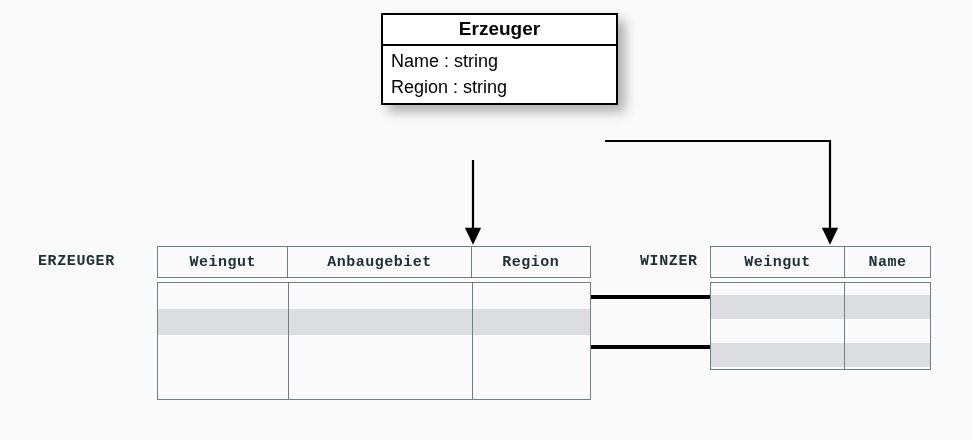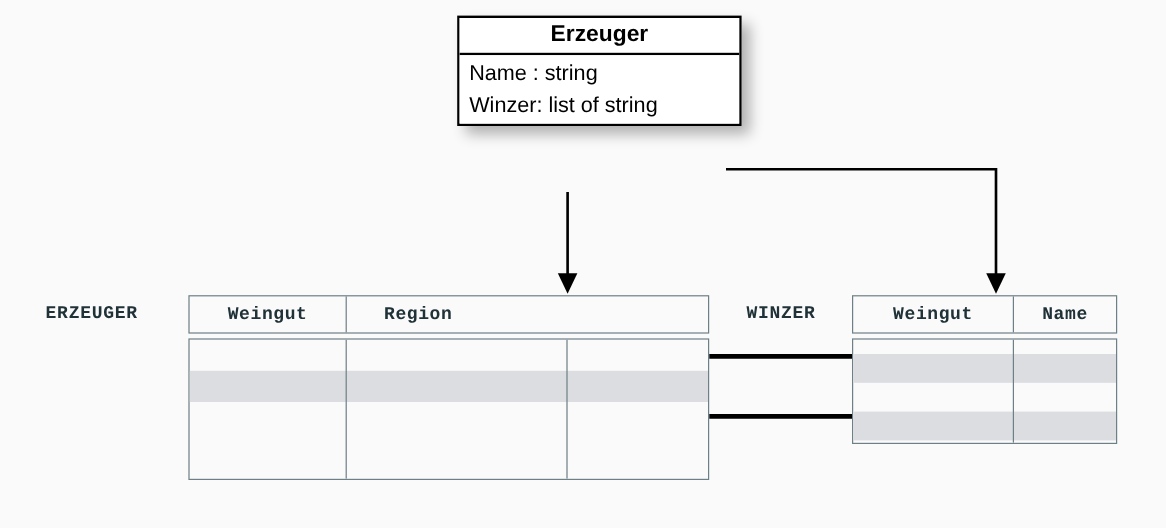--- a/index.html
+++ b/index.html
@@ -149,42 +149,43 @@
 
     <circle cx="217" cy="321" r="11.5" fill="#000000"></circle>
     <circle cx="761" cy="301" r="11.5" fill="#000000"></circle>
     <circle cx="761" cy="349" r="11.5" fill="#000000"></circle>
   </svg>
 
   <div class="uml-box">
     <div class="uml-title">Erzeuger</div>
     <div class="uml-attrs">
       <div class="uml-attr">Name : string</div>
-      <div class="uml-attr">Winzer: list of string</div>
+      <div class="uml-attr">Region : string</div>
     </div>
   </div>
 
   <div class="rel-label" style="left:38px; top:253px;">ERZEUGER</div>
 
   <div class="rel-table" style="left:157px; top:246px; width:434px;">
     <div class="rel-head">
       <div class="cell" style="width:131px;">Weingut</div>
+      <div class="cell" style="width:184px;">Anbaugebiet</div>
       <div class="cell" style="width:119px;">Region</div>
     </div>
     <div class="rel-body" style="height:118px;">
       <div class="rel-colsep" style="left:130px;"></div>
       <div class="rel-colsep" style="left:314px;"></div>
       <div class="rel-row" style="height:26px;"></div>
       <div class="rel-row shaded" style="height:26px;"></div>
       <div class="rel-row" style="height:26px;"></div>
       <div class="rel-row" style="height:38px;"></div>
     </div>
   </div>
 
-  <div class="rel-label" style="left:622px; top:253px;">WINZER</div>
+  <div class="rel-label" style="left:640px; top:253px;">WINZER</div>
 
   <div class="rel-table" style="left:710px; top:246px; width:221px;">
     <div class="rel-head">
       <div class="cell" style="width:134px;">Weingut</div>
       <div class="cell" style="width:85px;">Name</div>
     </div>
     <div class="rel-body" style="height:88px;">
       <div class="rel-colsep" style="left:133px;"></div>
       <div class="rel-row" style="height:12px;"></div>
       <div class="rel-row shaded" style="height:24px;"></div>

